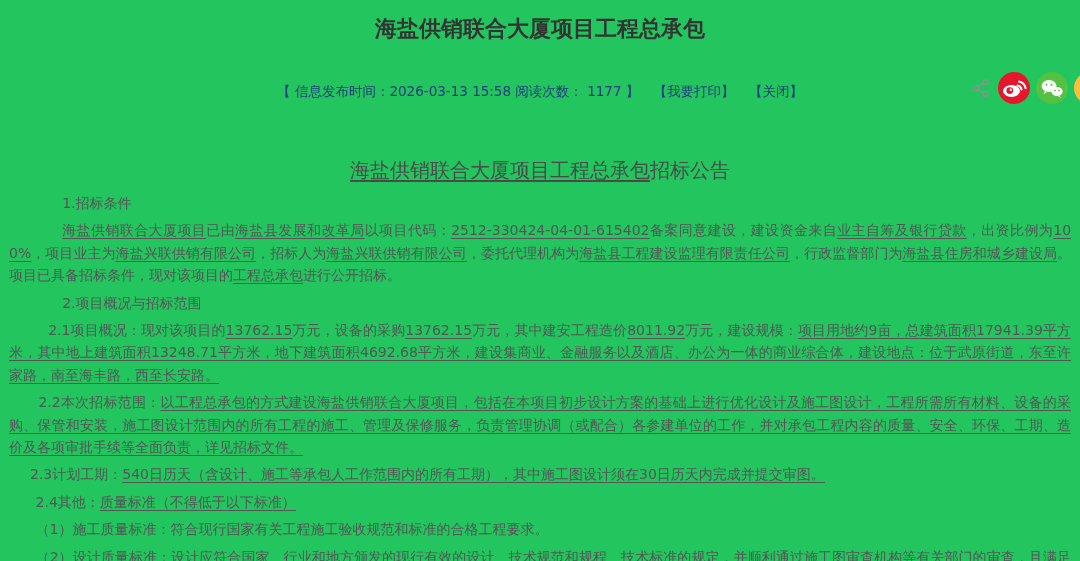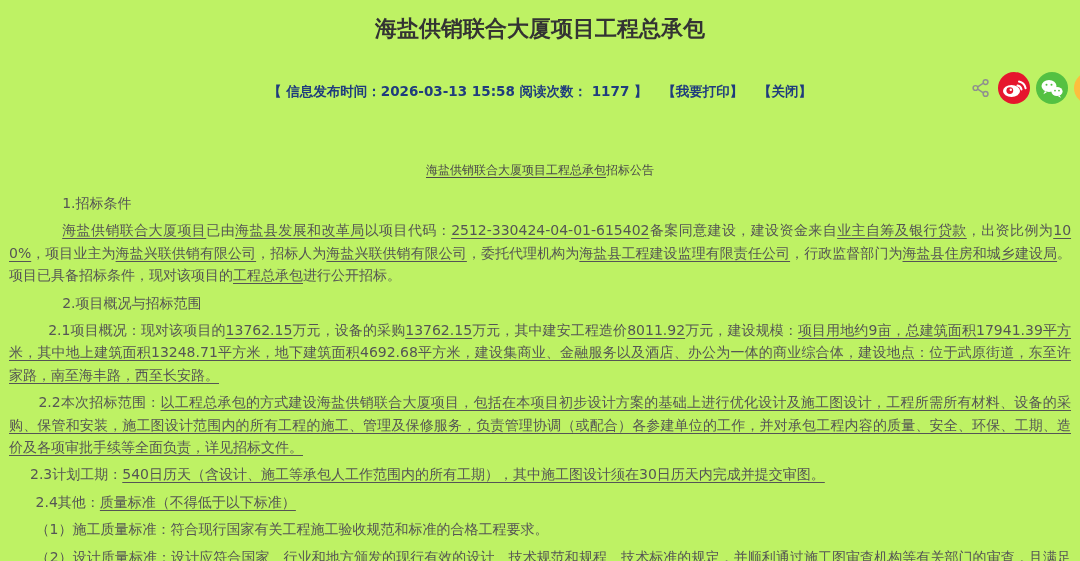--- a/index.html
+++ b/index.html
@@ -1,42 +1,42 @@
 <!DOCTYPE html>
 <html style="--title_text: #333333; --meta_text: #1f3c7d; --heading_text: #4a4a4a; --body_text: #555555; --share_gray: #8f8f8f; --weibo_red: #e6162d; --wechat_green: #54c142; --qzone_orange: #fdbe3d;"><head>
 <meta charset="utf-8">
 <style>
   html,body{margin:0;padding:0;background:#fff;}
   .page{
-    position:relative;width:1080px;height:561px;background:#bef264;overflow:hidden;
+    position:relative;width:1080px;height:561px;background:#22c55e;overflow:hidden;
     font-family:"DejaVu Sans",sans-serif;
   }
   .title{
     padding-top:14px;text-align:center;font-size:22px;font-weight:bold;
     color:var(--title_text,#333333);line-height:30px;
   }
   .meta-bar{
-    margin-top:38px;text-align:center;font-size:13.5px;font-weight:700;
+    margin-top:38px;text-align:center;font-size:13.5px;font-weight:400;
     color:var(--meta_text,#1f3c7d);line-height:18px;
   }
   .meta-bar span{margin:0 5px;}
   .meta-btn{cursor:pointer;}
   .share-row{
     position:absolute;top:72px;right:-26px;display:flex;align-items:center;gap:6px;
   }
   .share-glyph{width:22px;height:22px;display:block;color:var(--share_gray,#8f8f8f);cursor:pointer;}
   .circle-icon{
     width:32px;height:32px;border-radius:50%;display:flex;align-items:center;justify-content:center;
     cursor:pointer;flex:0 0 auto;
   }
   .weibo{background:var(--weibo_red,#e6162d);}
   .wechat{background:var(--wechat_green,#54c142);}
   .qzone{background:var(--qzone_orange,#fdbe3d);}
   .heading{
-    margin-top:58px;text-align:center;font-size:12px;color:var(--heading_text,#4a4a4a);line-height:24px;
+    margin-top:58px;text-align:center;font-size:20px;color:var(--heading_text,#4a4a4a);line-height:24px;
   }
   .heading .hu{text-decoration:underline;text-underline-offset:3px;}
   .article-body{
     margin-top:10px;padding:0 4px;font-size:14px;color:var(--body_text,#555555);
   }
   .para{
     margin:5px;line-height:22.4px;text-align:justify;word-break:break-all;
   }
   .para .u{text-decoration:underline;text-underline-offset:3px;}
   .i15{text-indent:1.5em}.i19{text-indent:1.9em}.i21{text-indent:2.1em}

